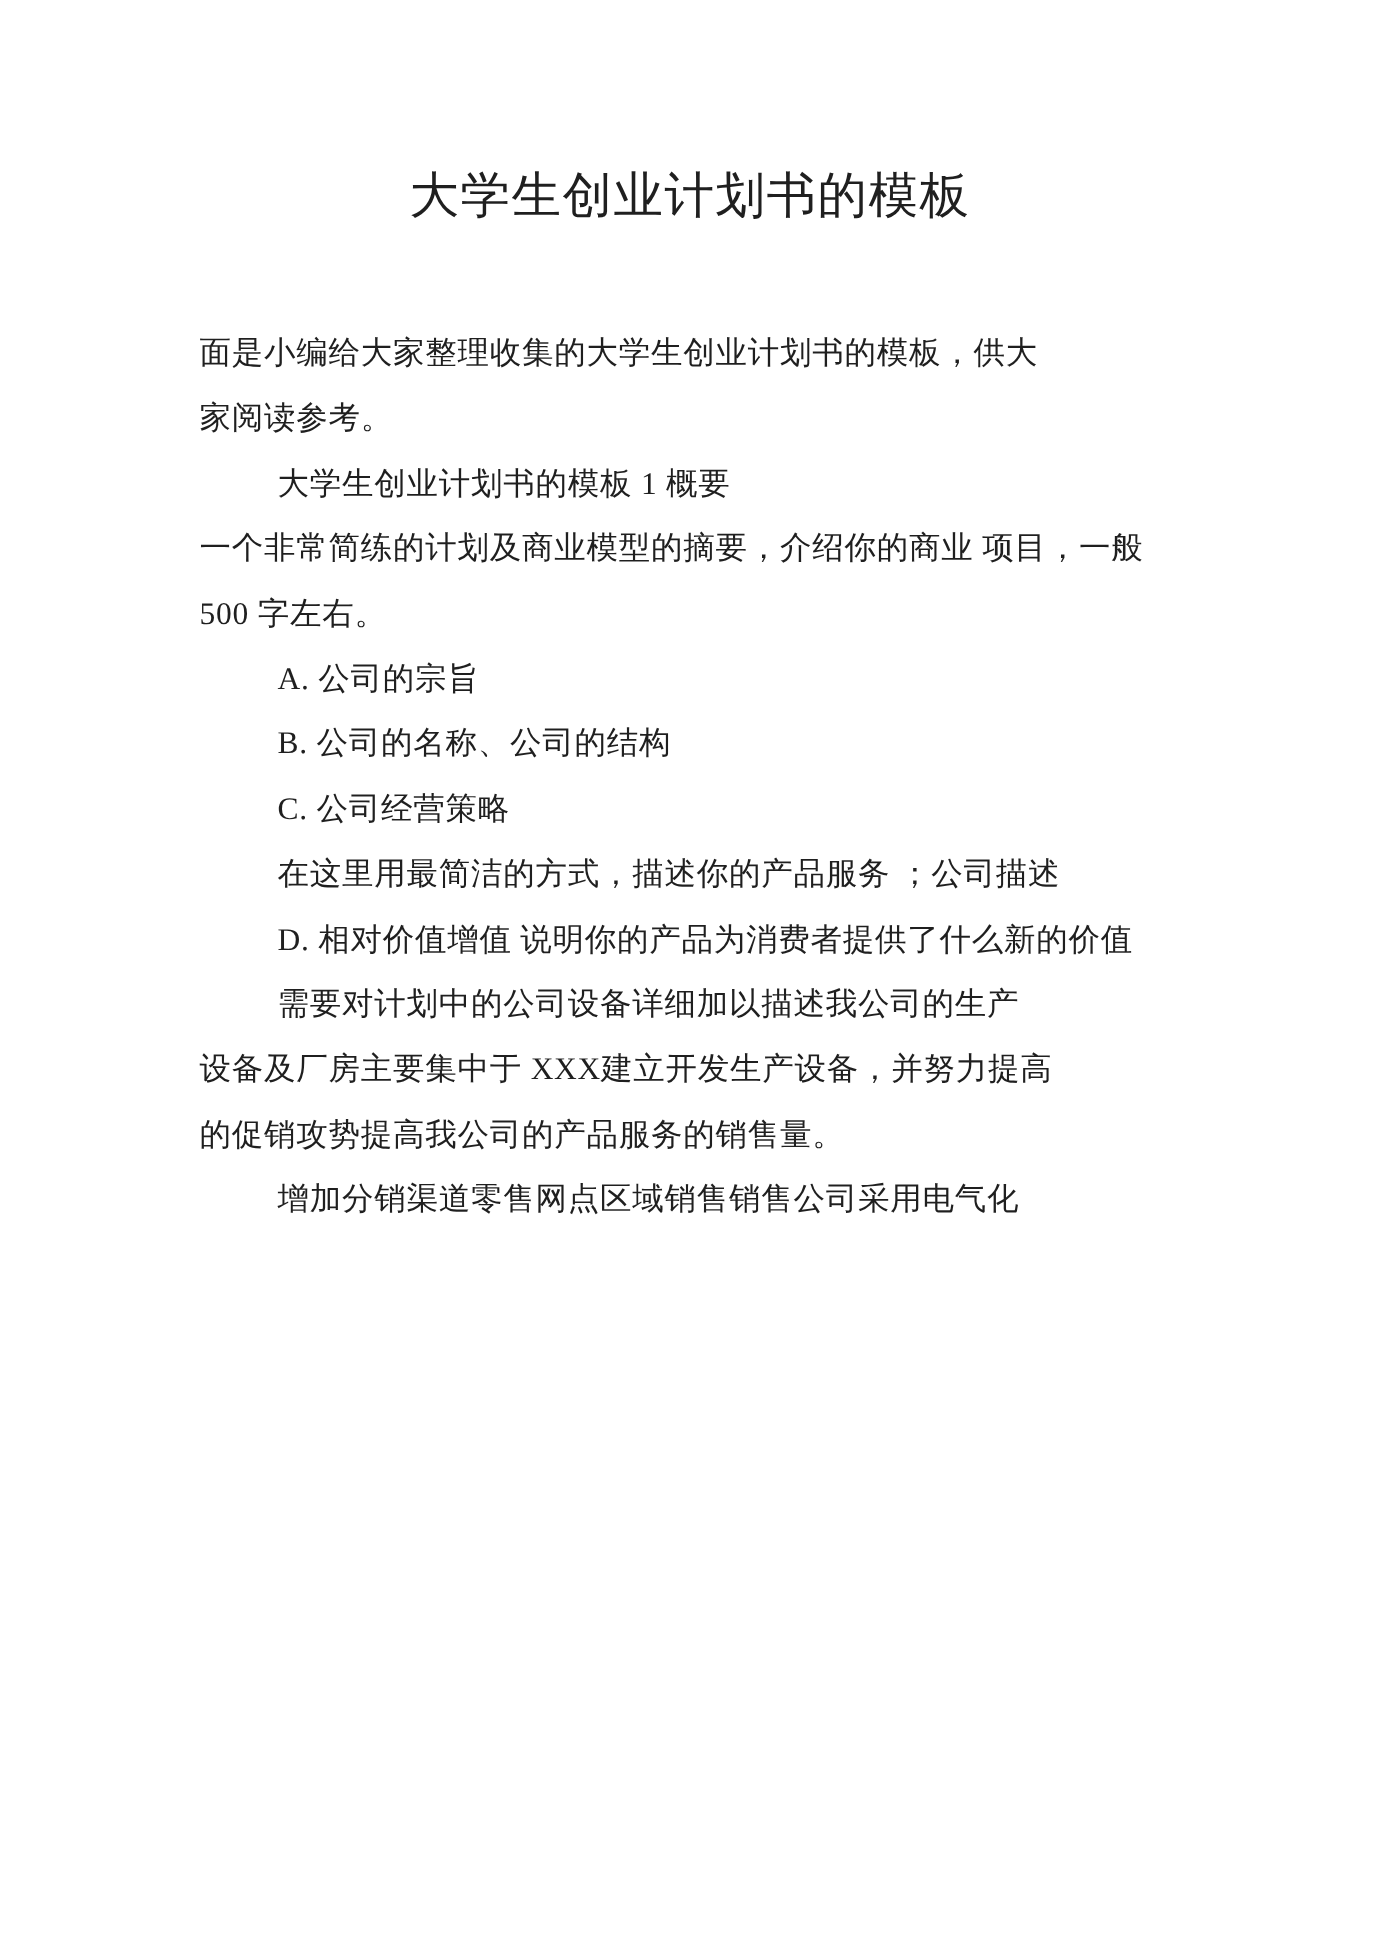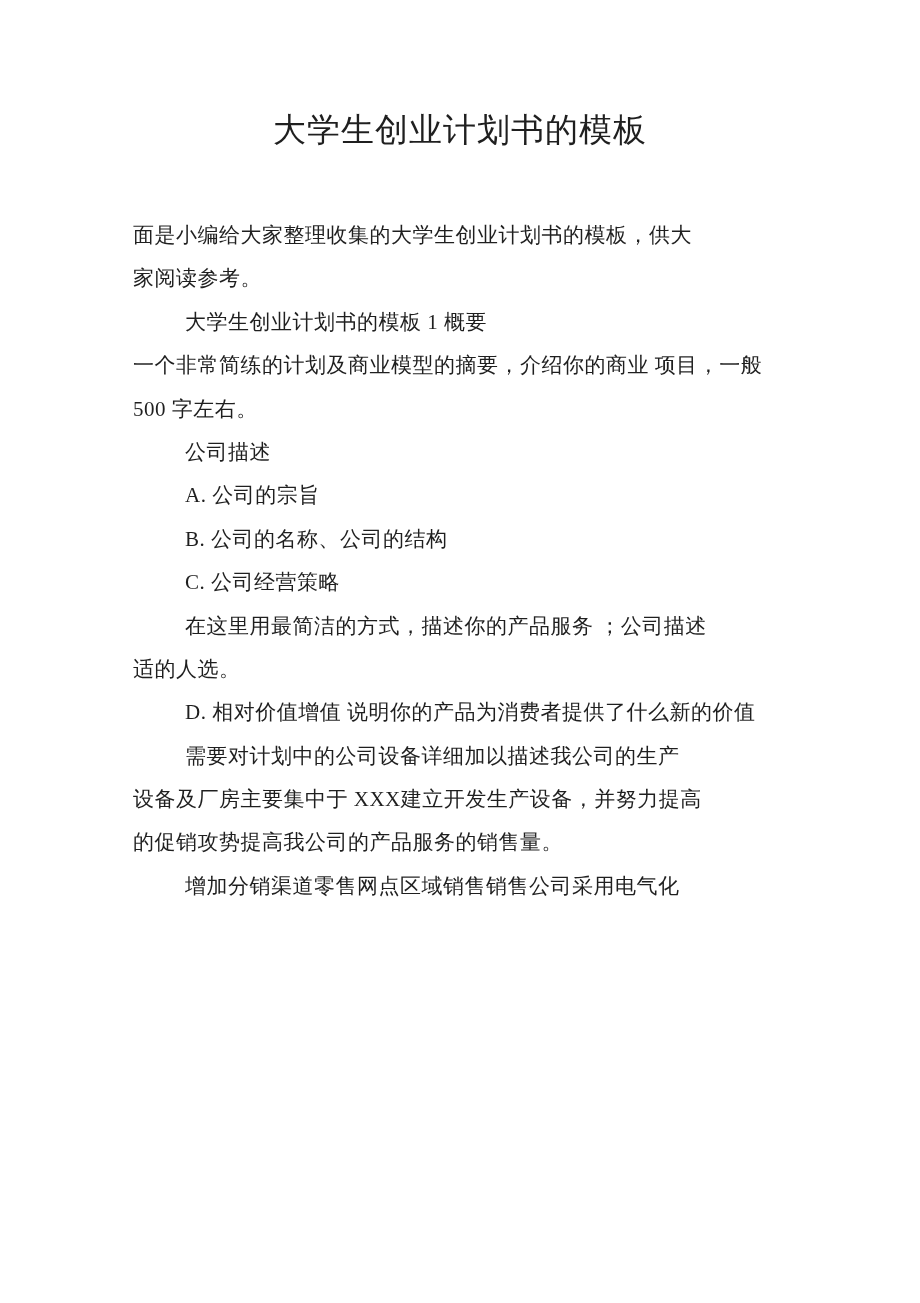--- a/index.html
+++ b/index.html
@@ -49,25 +49,23 @@
 <body>
 
 <div class="page">
   <h1 class="doc-title">大学生创业计划书的模板</h1>
   <div class="doc-body">
     <div class="line">面是小编给大家整理收集的大学生创业计划书的模板，供大</div>
     <div class="line">家阅读参考。</div>
     <div class="line indent">大学生创业计划书的模板 1 概要</div>
     <div class="line">一个非常简练的计划及商业模型的摘要，介绍你的商业 项目，一般</div>
     <div class="line">500 字左右。</div>
-    <div class="line indent">公司描述</div>
     <div class="line indent">A. 公司的宗旨</div>
     <div class="line indent">B. 公司的名称、公司的结构</div>
     <div class="line indent">C. 公司经营策略</div>
     <div class="line indent">在这里用最简洁的方式，描述你的产品服务 ；公司描述</div>
-    <div class="line">适的人选。</div>
     <div class="line indent">D. 相对价值增值 说明你的产品为消费者提供了什么新的价值</div>
     <div class="line indent">需要对计划中的公司设备详细加以描述我公司的生产</div>
     <div class="line">设备及厂房主要集中于 XXX建立开发生产设备，并努力提高</div>
     <div class="line">的促销攻势提高我公司的产品服务的销售量。</div>
     <div class="line indent">增加分销渠道零售网点区域销售销售公司采用电气化</div>
   </div>
 </div>
 
 </body></html>

